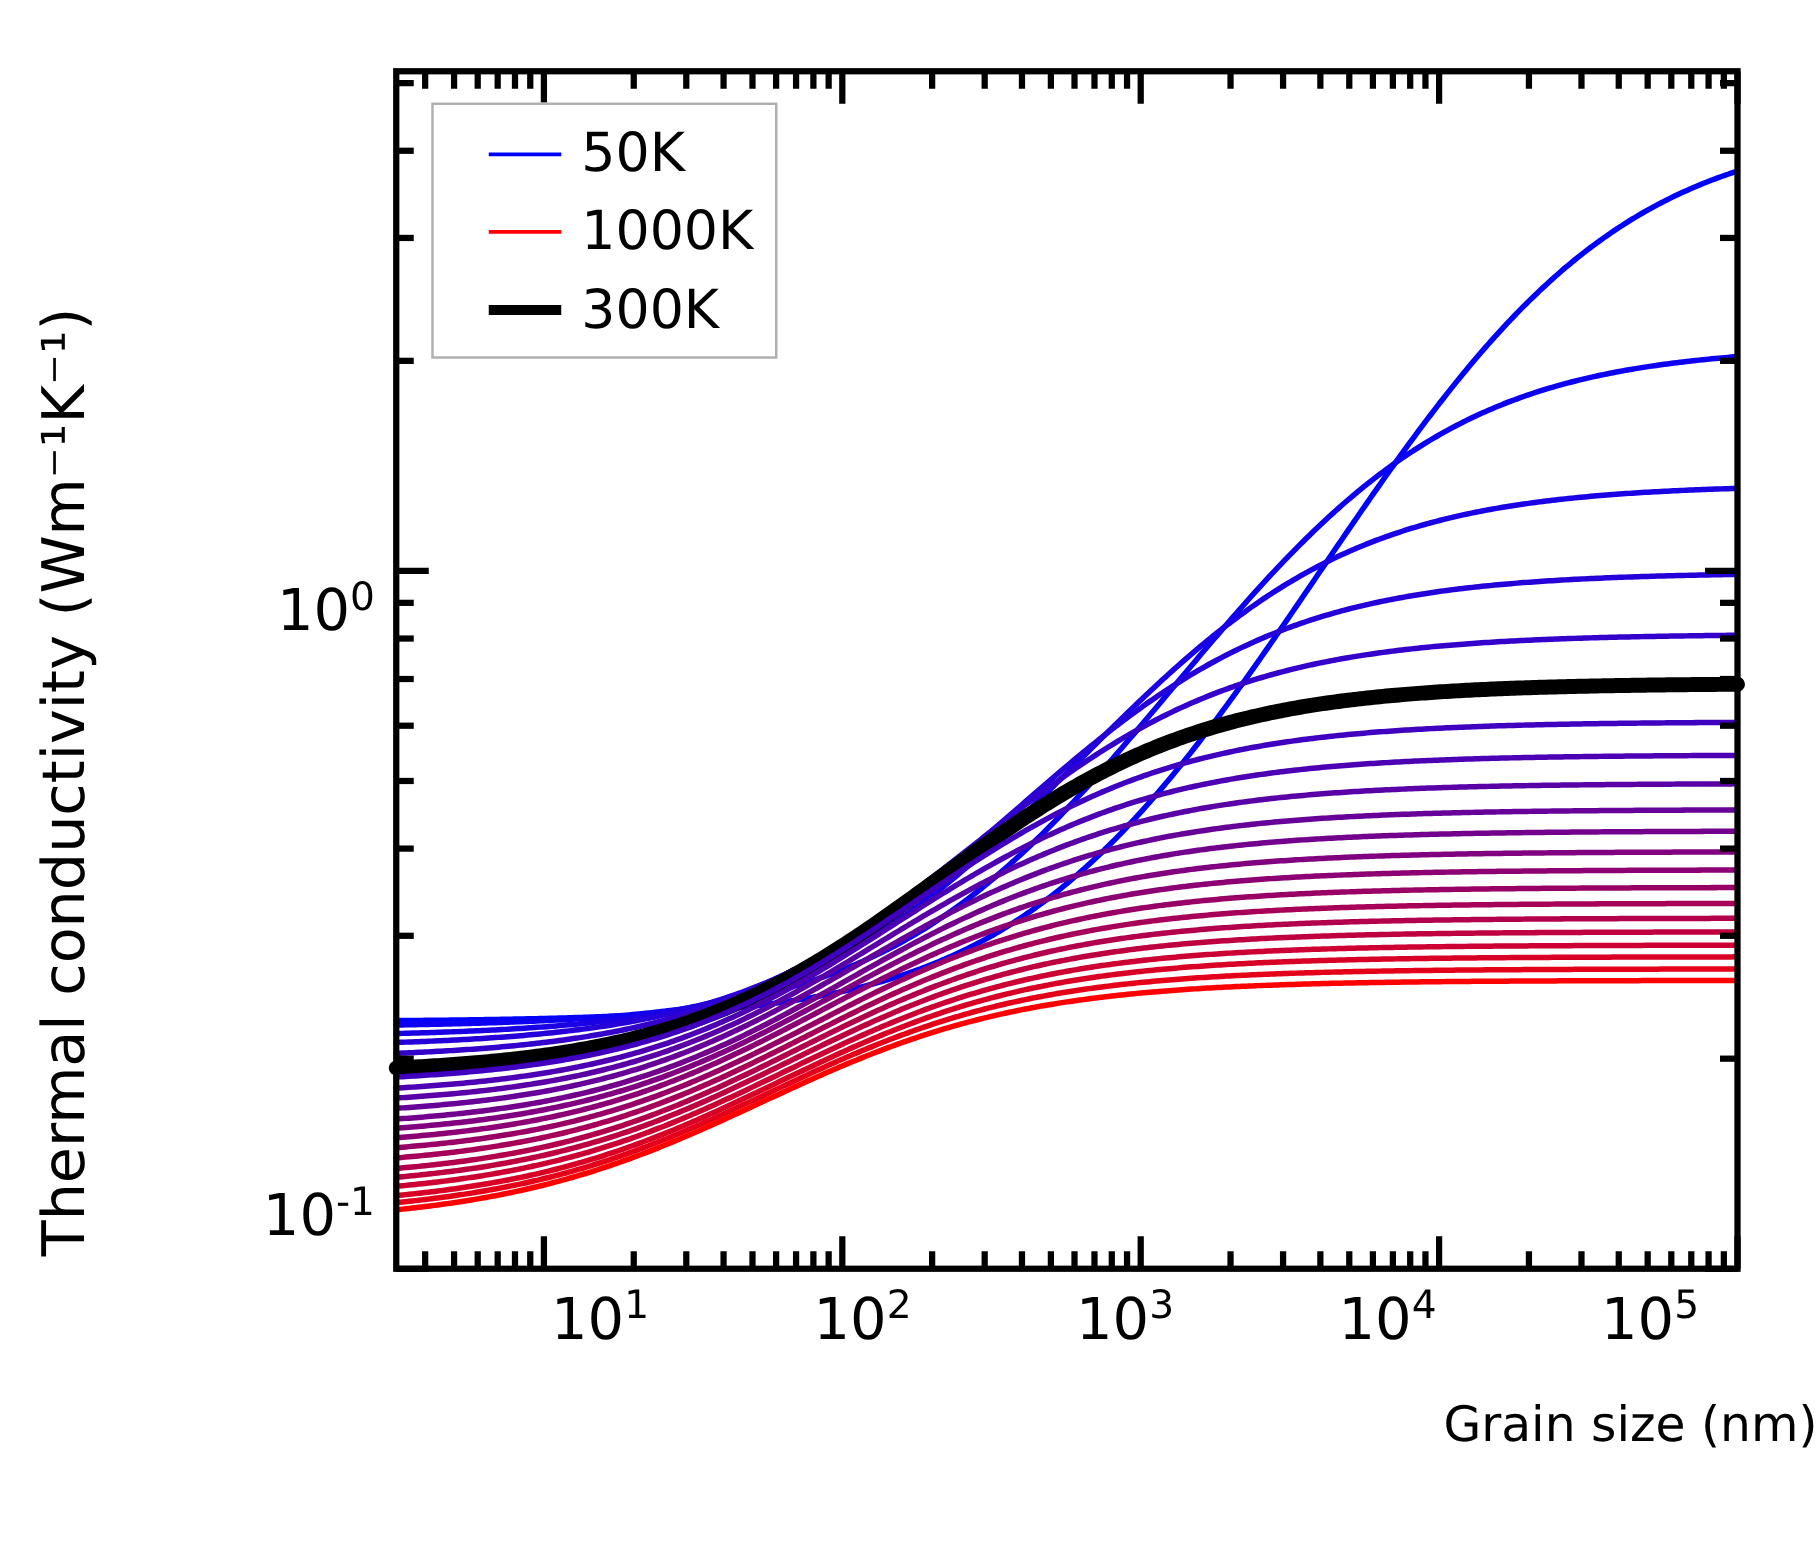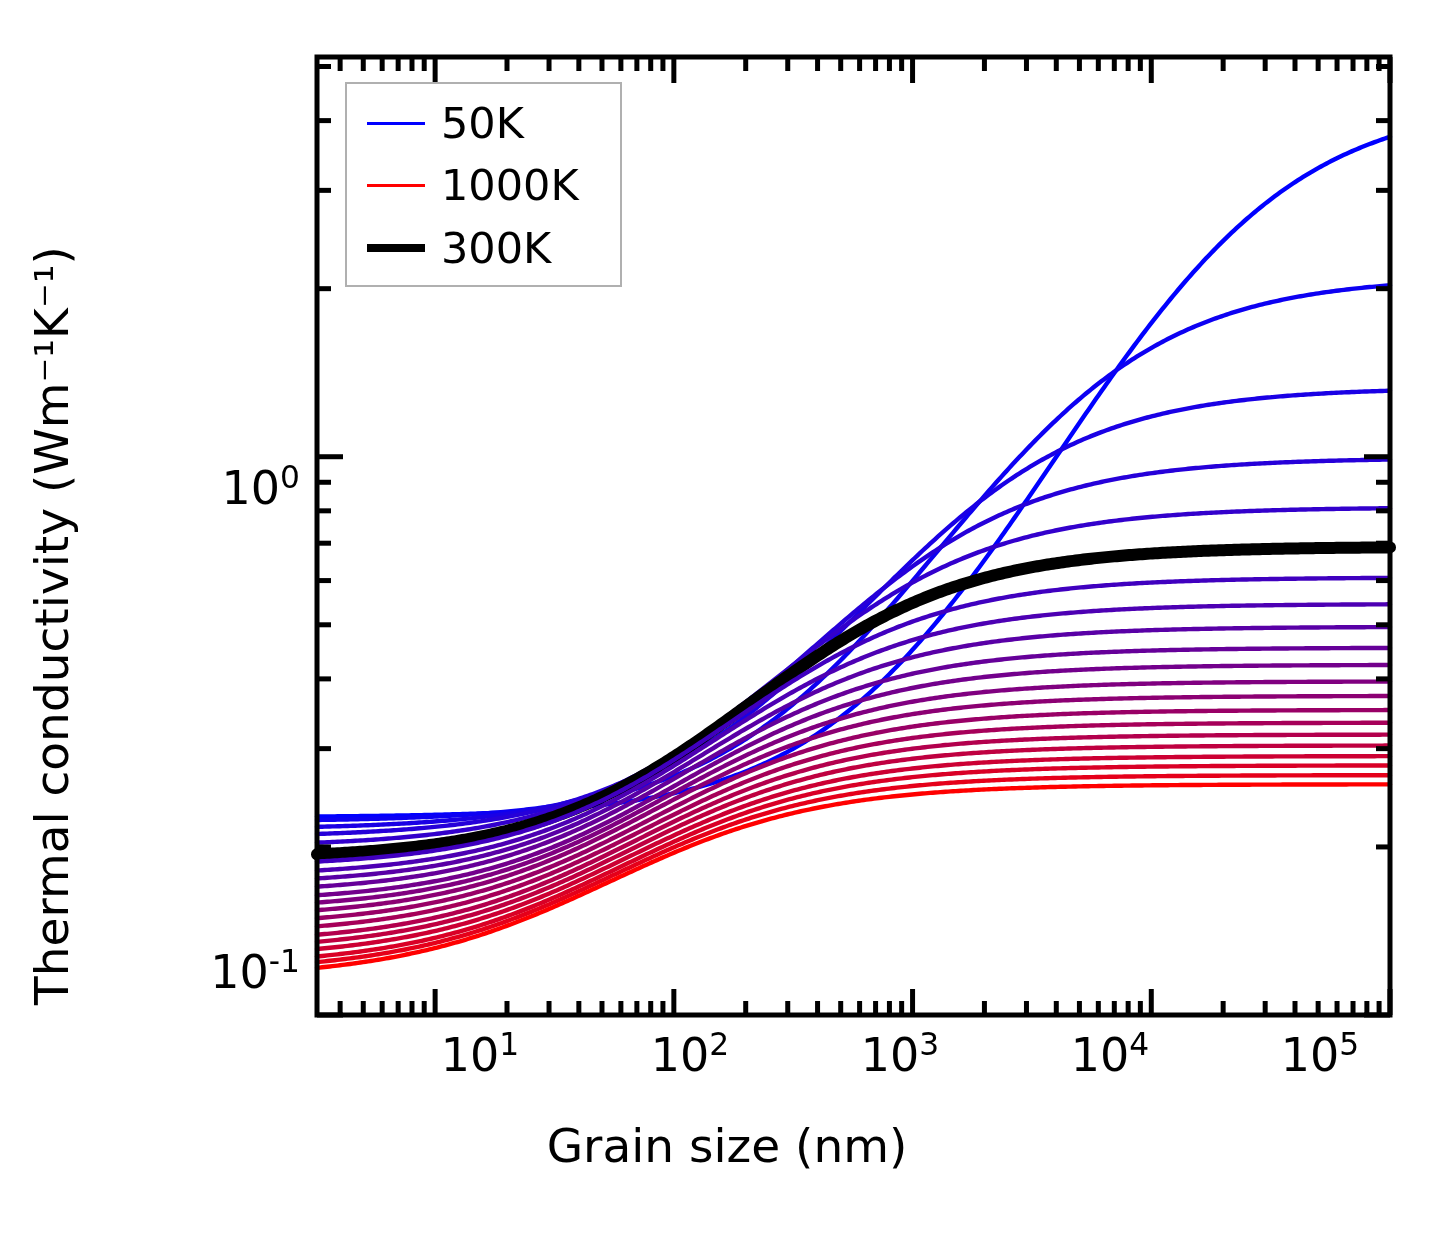--- a/index.html
+++ b/index.html
@@ -27,24 +27,24 @@
     height: 1254px;
     display: block;
   }
   .axis-label {
     position: absolute;
     font-family: "DejaVu Sans", sans-serif;
     color: #000000;
     white-space: nowrap;
   }
   #xlabel {
-    font-size: 47px;
+    font-size: 39px;
     left: 0;
     width: 1454px;
-    text-align: center;
+    text-align: right;
     top: 1118px;
     letter-spacing: 0px;
   }
   #ylabel {
     font-size: 47px;
     transform: rotate(-90deg);
     transform-origin: left top;
     left: 24px;
     top: 1005px;
     text-align: center;
@@ -81,20 +81,21 @@
     background: rgba(255,255,255,0.92);
     box-sizing: border-box;
   }
   .legend-row {
     position: absolute;
     left: 0;
     width: 100%;
     height: 62px;
     display: flex;
     align-items: center;
+    padding-left: 24px;
   }
   .legend-swatch {
     width: 58px;
     height: 0;
     margin-left: 20px;
     margin-right: 16px;
     flex: none;
   }
   .legend-text {
     font-size: 43px;

